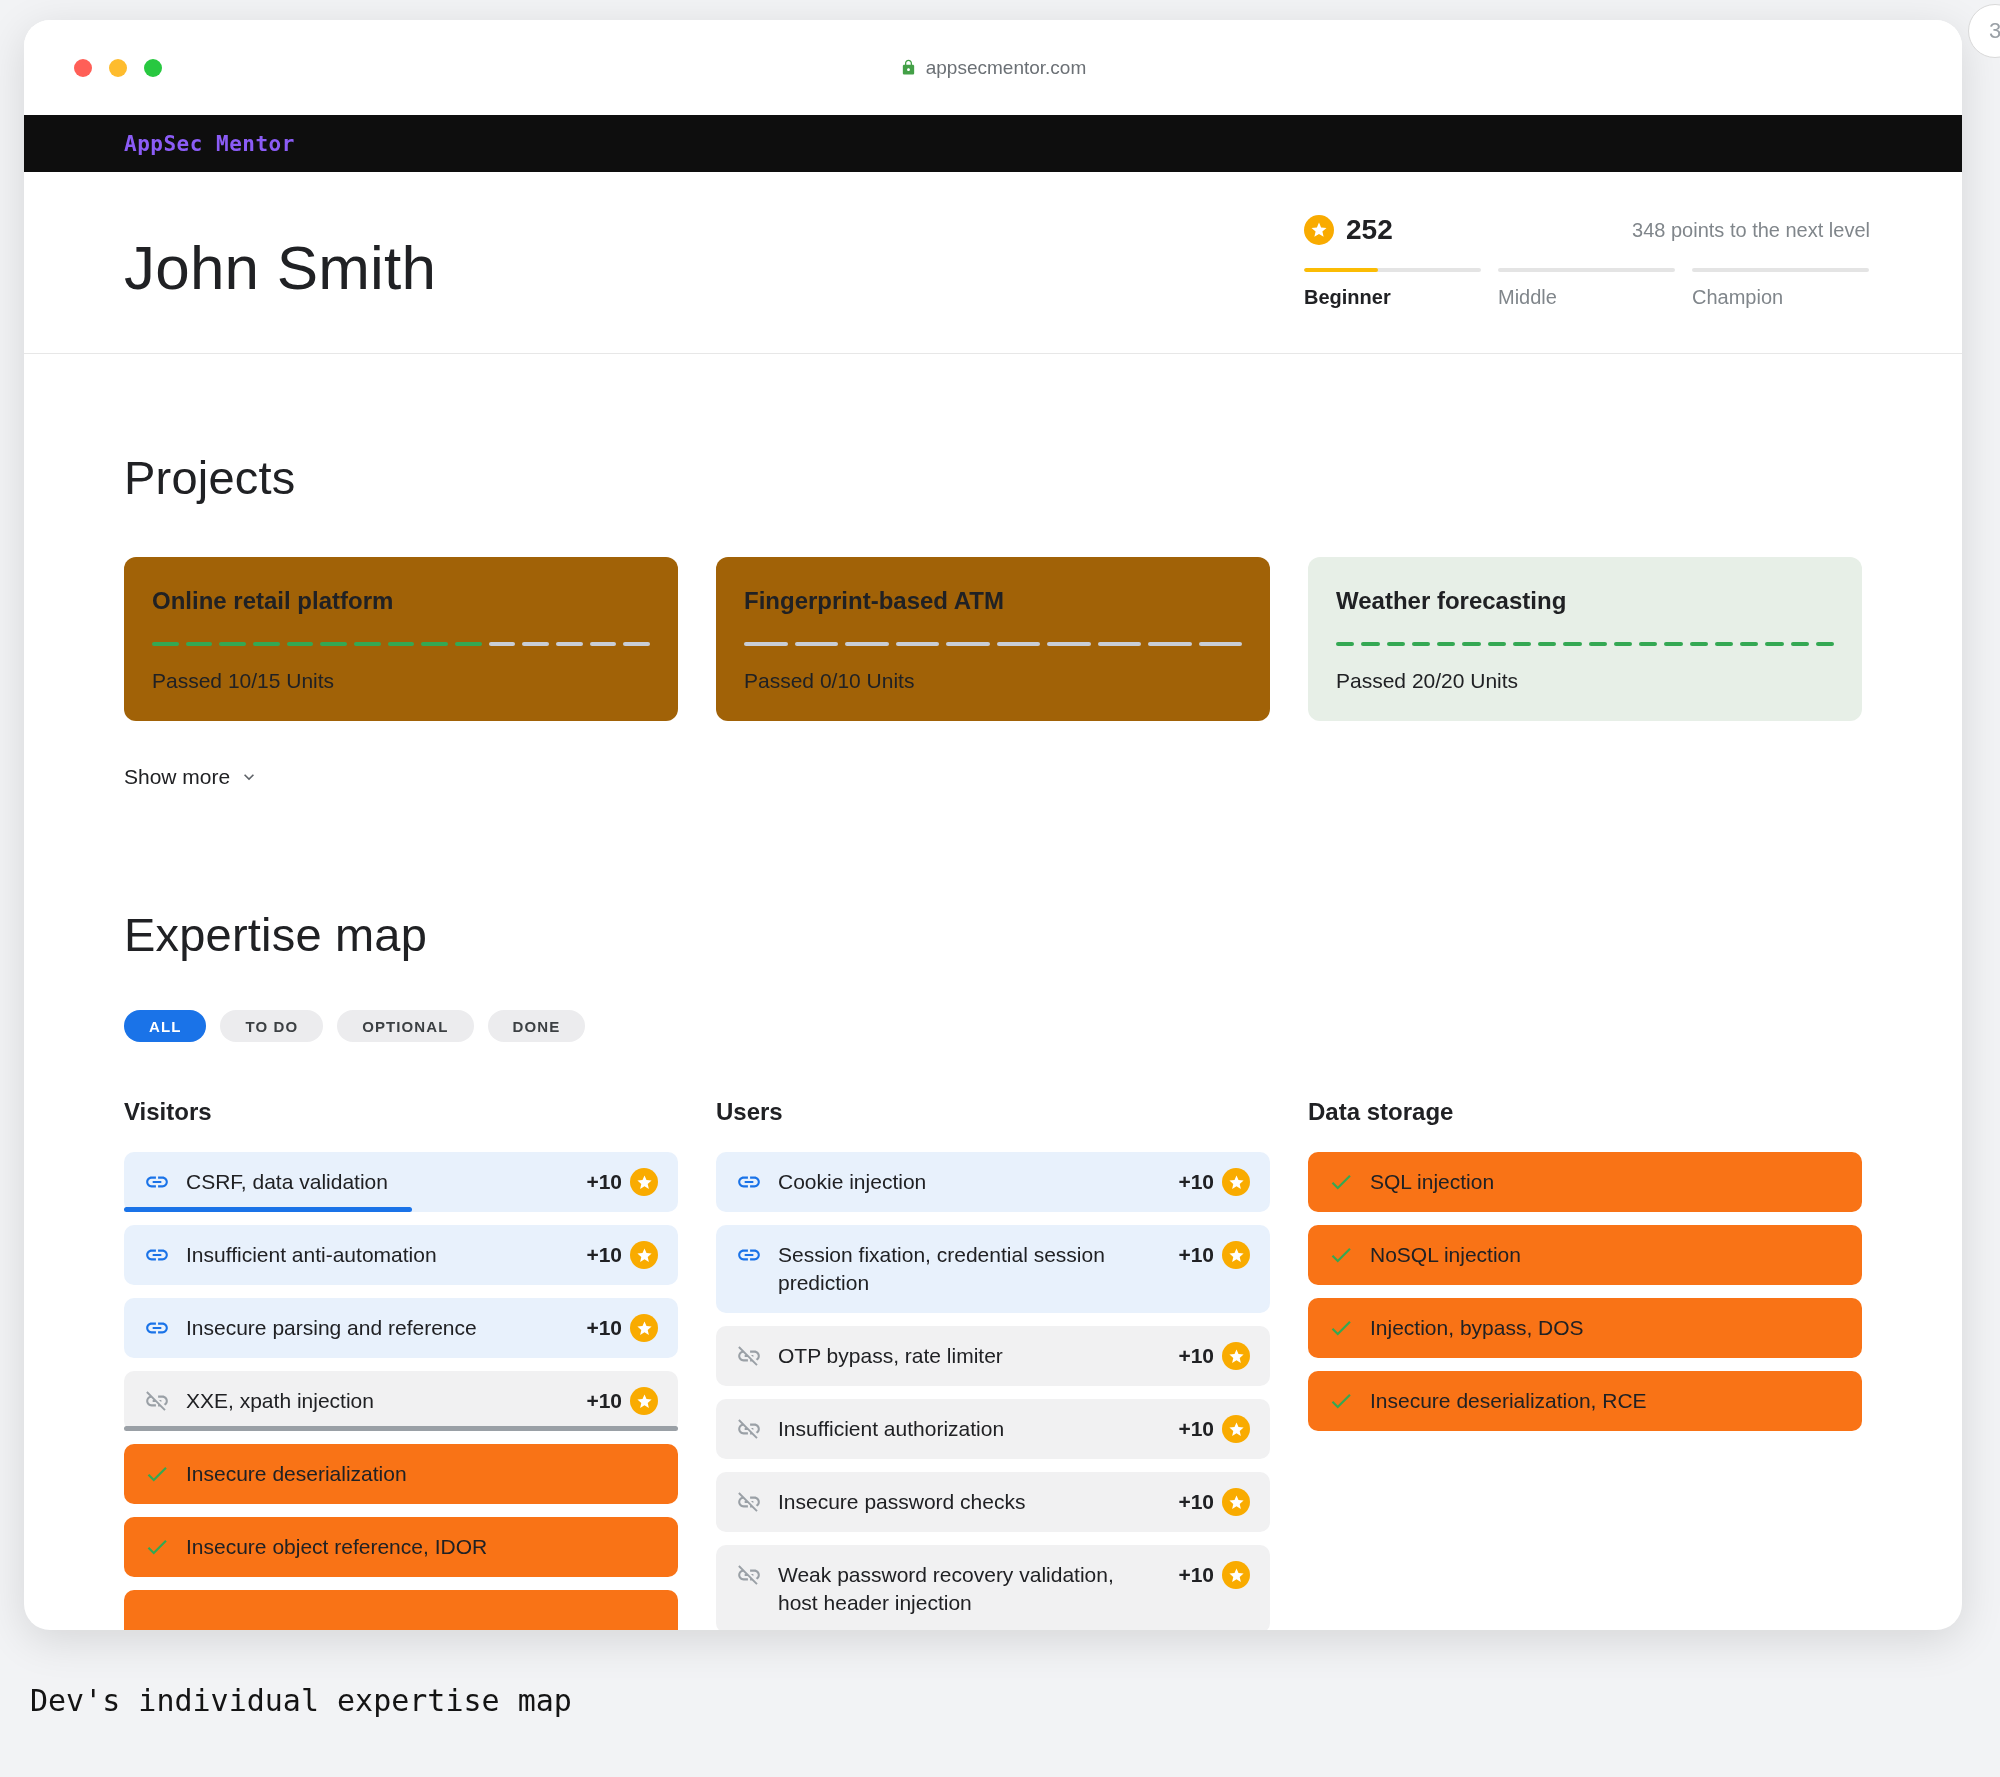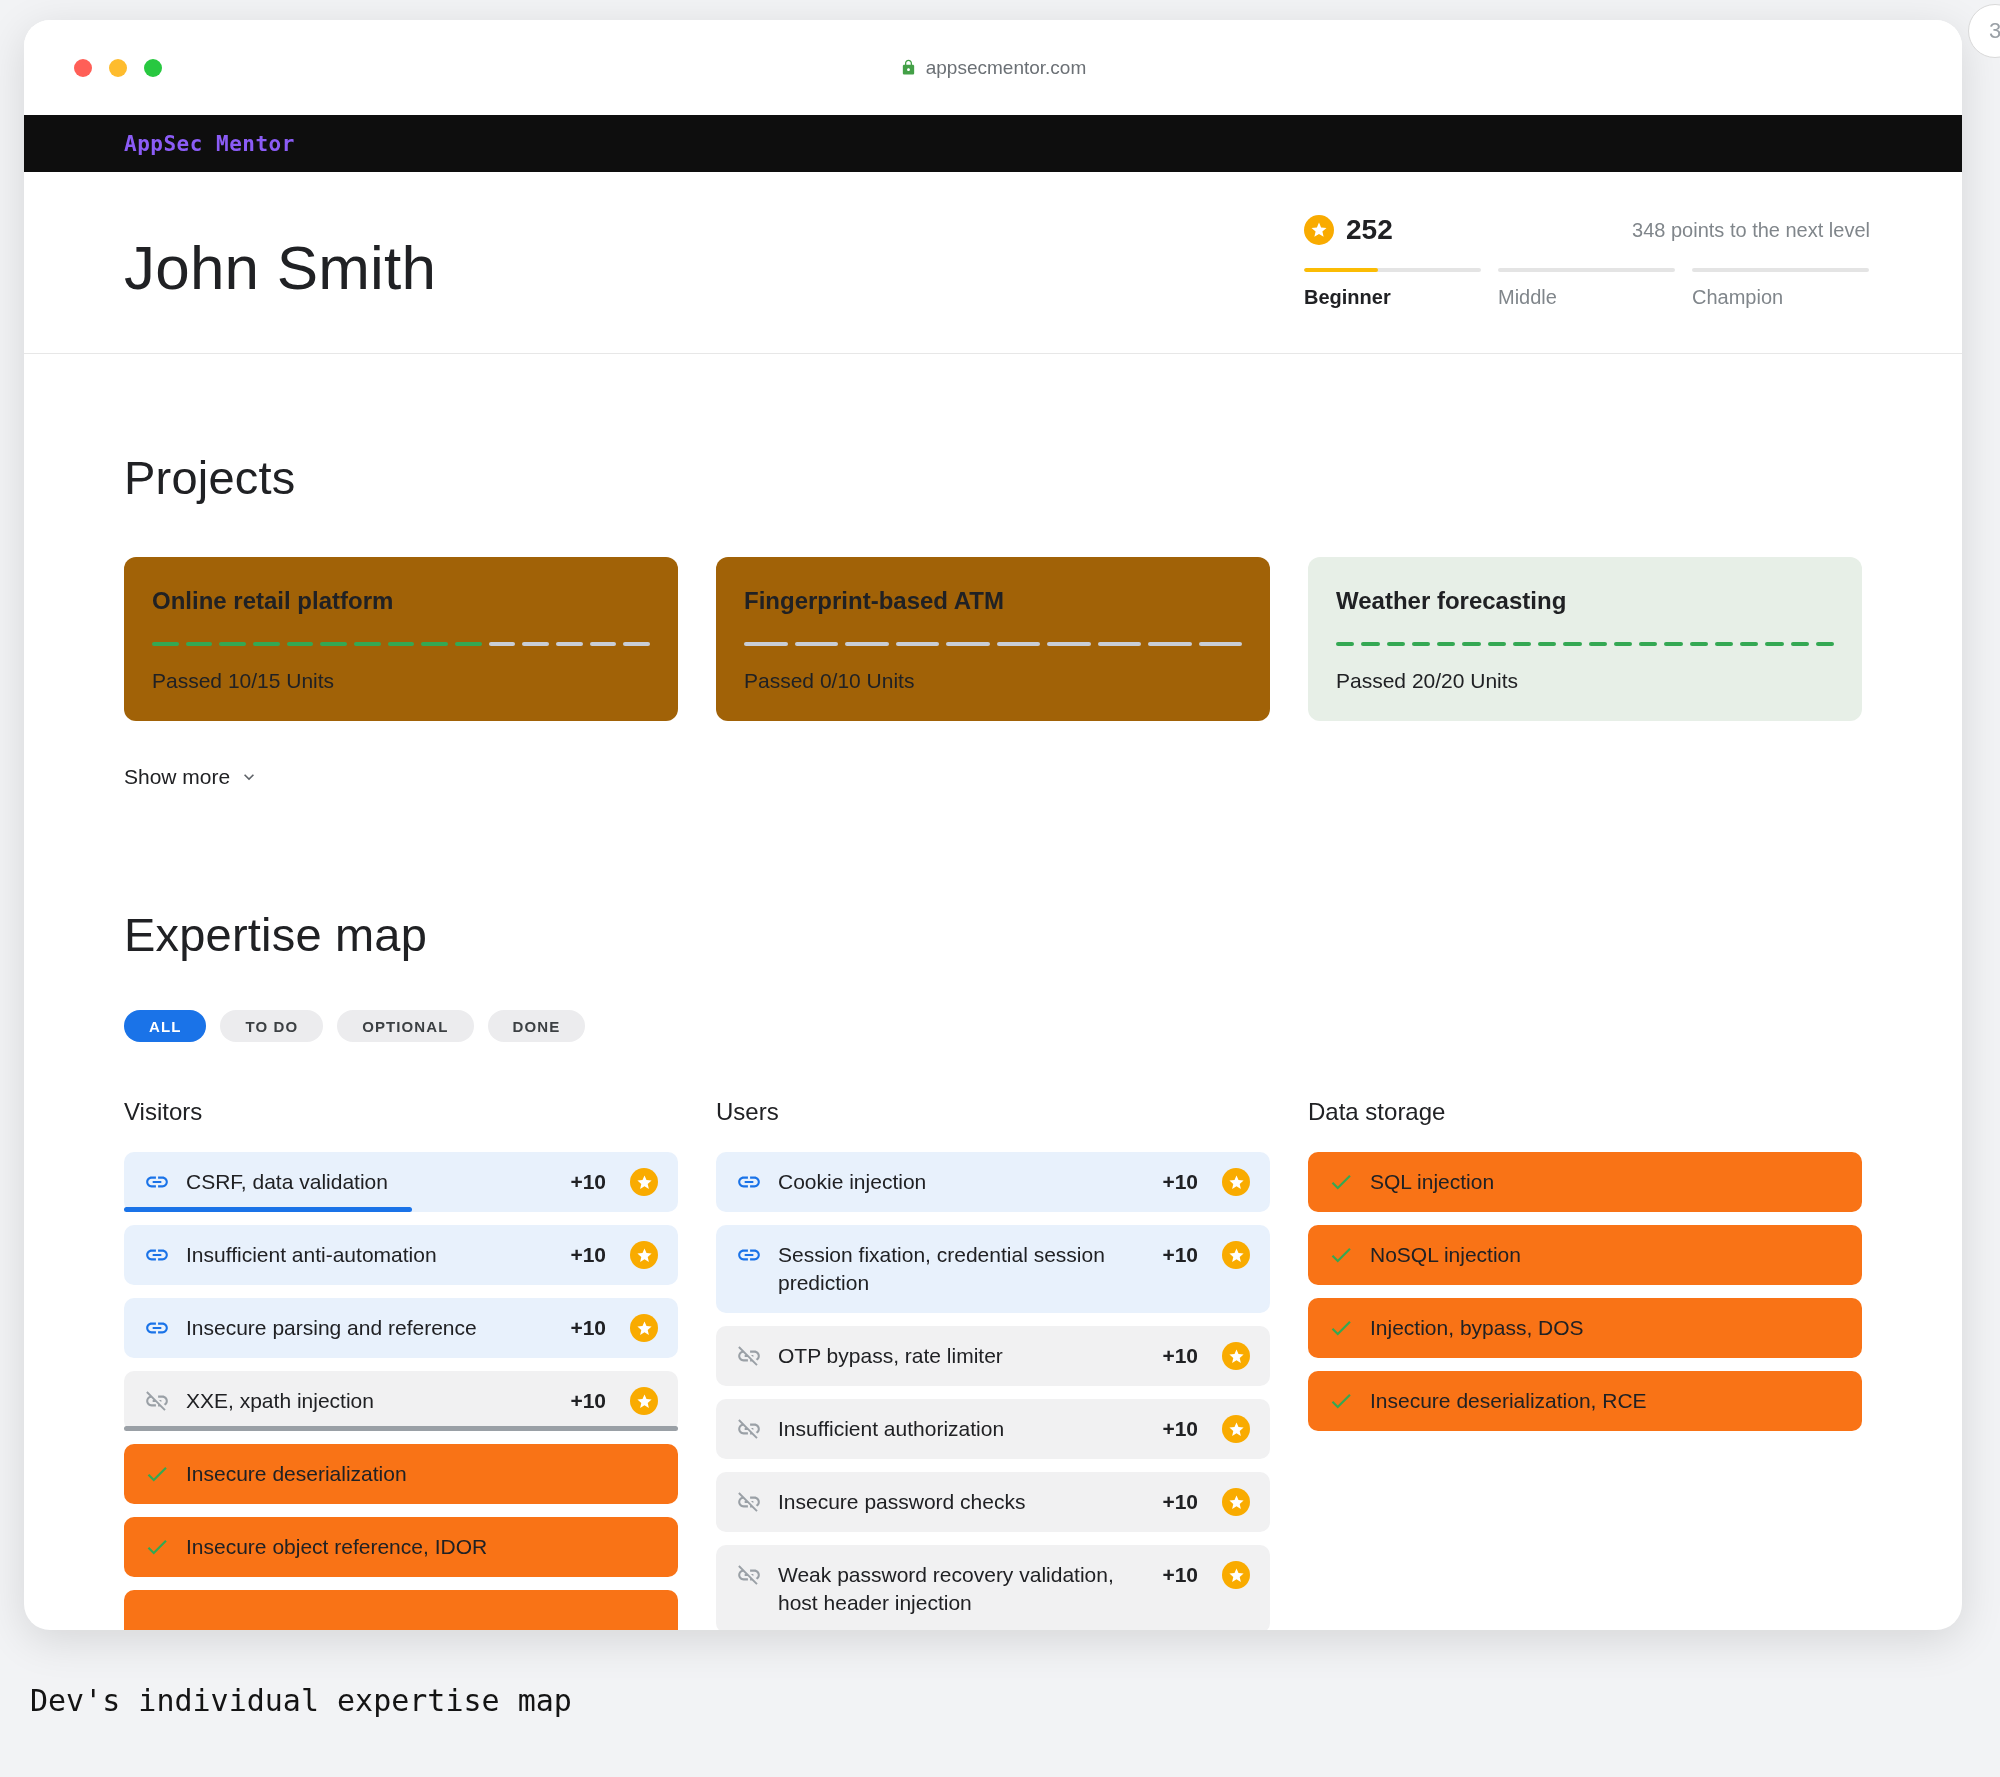--- a/index.html
+++ b/index.html
@@ -75,31 +75,31 @@
                font-family:"Liberation Sans", sans-serif; }
   .chev { color:#5f6368; display:inline-flex; }
 
   .chips { display:flex; gap:14px; margin:48px 0 56px; }
   .chip { height:32px; padding:0 25px; border-radius:21px; display:inline-flex; align-items:center;
           font-size:15px; font-weight:bold; letter-spacing:1.1px; color:#3c4043; background:#ececee;
           border:none; cursor:pointer; font-family:"Liberation Sans", sans-serif; }
   .chip.active { background:#1a73e8; color:#fff; }
 
   .columns { display:grid; grid-template-columns:repeat(3,1fr); gap:38px; align-items:start; }
-  .col-title { font-size:24px; font-weight:normal; margin-bottom:26px; }
+  .col-title { font-size:24px; font-weight:bold; margin-bottom:26px; }
   .items { display:flex; flex-direction:column; gap:13px; }
 
   .item { position:relative; border-radius:10px; padding:16px 20px; display:flex; align-items:flex-start;
           gap:16px; min-height:60px; font-size:21px; line-height:28px; cursor:pointer; }
   .item.todo { background:#e8f1fc; }
   .item.optional { background:#f1f1f2; }
   .item.done { background:#f97316; }
   .item-icon { margin-top:1px; display:inline-flex; flex:0 0 auto; }
   .item-label { flex:1; padding-right:6px; }
-  .reward { display:flex; gap:24px; margin-left:auto; flex:0 0 auto; }
+  .reward { display:flex; gap:8px; margin-left:auto; flex:0 0 auto; }
   .reward-value { font-weight:bold; font-size:21px; }
   .progress-underline { position:absolute; left:0; bottom:0; height:5px; border-radius:3px; }
   .item.todo .progress-underline { background:#1a73e8; }
   .item.optional .progress-underline { background:#9aa0a6; }
   .item.partial { min-height:60px; }
 
   
   .caption { position:absolute; left:30px; top:1683px; font-family:"DejaVu Sans Mono", monospace;
              font-size:30px; color:#141414; }
   .corner-badge { position:absolute; top:4px; right:-22px; width:54px; height:54px; border-radius:50%;

